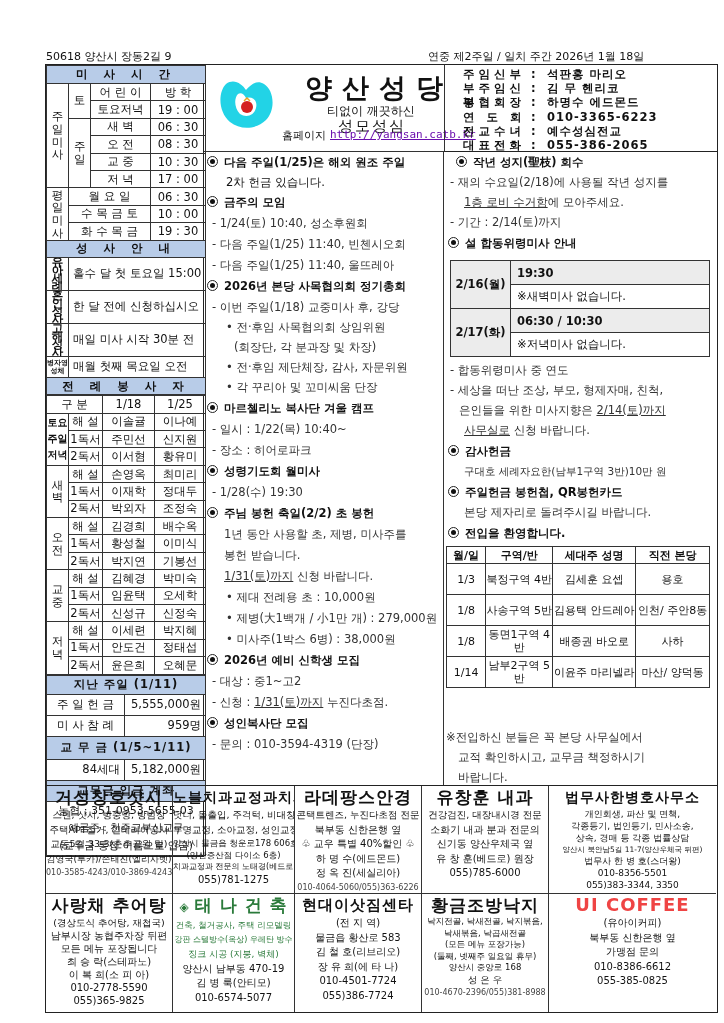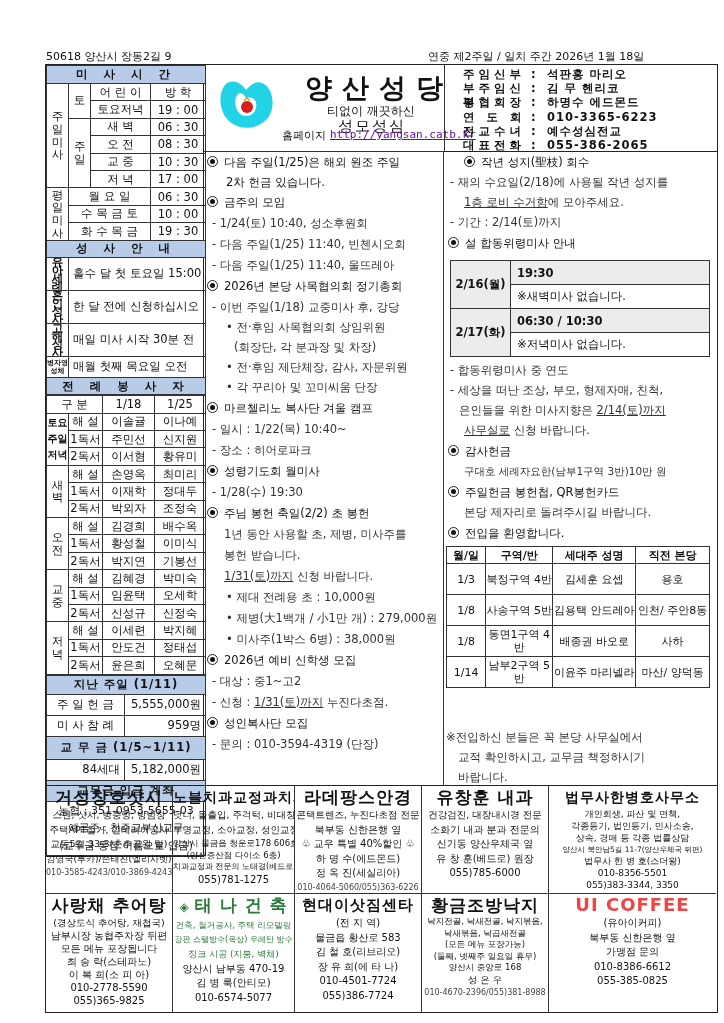--- a/index.html
+++ b/index.html
@@ -26,21 +26,21 @@
 #motto2{left:338px;top:117px;font-size:15px;letter-spacing:2px}
 #homepage-label{left:282px;top:128px;font-size:11px}
 #homepage-url{left:330px;top:128px;font-size:11px;color:#6a0dad;text-decoration:underline;font-family:"DejaVu Sans Mono","Liberation Mono",monospace}
 #staff{left:444px;top:64px;width:274px;height:88px;border:1.5px solid #222;border-left:1px solid #333;padding:2px 0 0 18px}
 .staff-row{display:flex;font-size:11.5px;height:14.2px;line-height:14.2px;font-weight:600;letter-spacing:1px}
 .staff-row .k{width:68px;letter-spacing:4px}
 .staff-row .c{width:16px}
 #col-mid{left:204px;top:152px;width:240px;height:633px;border-right:1px solid #333}
 #col-right{left:444px;top:152px;width:274px;height:633px;border-right:1.5px solid #222}
 .line{position:absolute;font-size:11.5px;white-space:nowrap;line-height:15px}
-.sec{font-weight:normal}
+.sec{font-weight:bold}
 .bullet-dot{display:inline-block;width:11px;height:11px;border:1.3px solid #222;border-radius:50%;position:relative;vertical-align:-1px;margin-right:6px}
 .bullet-dot::after{content:"";position:absolute;left:2px;top:2px;width:5px;height:5px;border-radius:50%;background:#111}
 .u{text-decoration:underline}
 .gray{color:#333}
 #wolyeong{left:450px;top:260px;width:260px}
 #wolyeong td{font-size:11.5px;height:24px}
 #wolyeong .lc{width:60px;background:#ececec;font-weight:bold}
 #wolyeong .g{background:#ececec;text-align:left;padding-left:6px;font-weight:bold}
 #wolyeong .w{text-align:left;padding-left:6px}
 #jeonip{left:446px;top:546px;width:264px;table-layout:fixed}
@@ -341,21 +341,21 @@
   <div class="line gray" style="left:22px;top:459px">• 제병(大1백개 / 小1만 개) : 279,000원</div>
   <div class="line gray" style="left:22px;top:480px">• 미사주(1박스 6병) : 38,000원</div>
   <div class="line sec" style="left:3px;top:501px"><span class="bullet-dot"></span><span>2026년 예비 신학생 모집</span></div>
   <div class="line gray" style="left:8px;top:522px">-  대상 : 중1~고2</div>
   <div class="line gray" style="left:8px;top:543px"><span>-  신청 : </span><span class="u">1/31(토)까지</span><span> 누진다초점.</span></div>
   <div class="line sec" style="left:3px;top:564px"><span class="bullet-dot"></span><span>성인복사단 모집</span></div>
   <div class="line gray" style="left:8px;top:585px">-  문의 : 010-3594-4319 (단장)</div>
 </div>
 
 <div class="abs" id="col-right">
-  <div class="line sec" style="left:20px;top:3px"><span class="bullet-dot"></span><span>작년 성지(聖枝) 회수</span></div>
+  <div class="line sec" style="left:12px;top:3px"><span class="bullet-dot"></span><span>작년 성지(聖枝) 회수</span></div>
   <div class="line gray" style="left:6px;top:23px">-  재의 수요일(2/18)에 사용될 작년 성지를</div>
   <div class="line gray" style="left:20px;top:43px"><span class="u">1층 로비 수거함</span><span>에 모아주세요.</span></div>
   <div class="line gray" style="left:6px;top:63px">-  기간 : 2/14(토)까지</div>
   <div class="line sec" style="left:4px;top:84px"><span class="bullet-dot"></span><span>설 합동위령미사 안내</span></div>
   <div class="line gray" style="left:6px;top:211px">-  합동위령미사 중 연도</div>
   <div class="line gray" style="left:6px;top:231px">-  세상을 떠난 조상, 부모, 형제자매, 친척,</div>
   <div class="line gray" style="left:15px;top:251px"><span>은인들을 위한 미사지향은 </span><span class="u">2/14(토)까지</span></div>
   <div class="line gray" style="left:20px;top:271px"><span class="u">사무실로</span><span> 신청 바랍니다.</span></div>
   <div class="line sec" style="left:4px;top:292px"><span class="bullet-dot"></span><span>감사헌금</span></div>
   <div class="line gray" style="left:20px;top:312px;font-size:10.5px">구대호 세례자요한(남부1구역 3반)10만 원</div>

